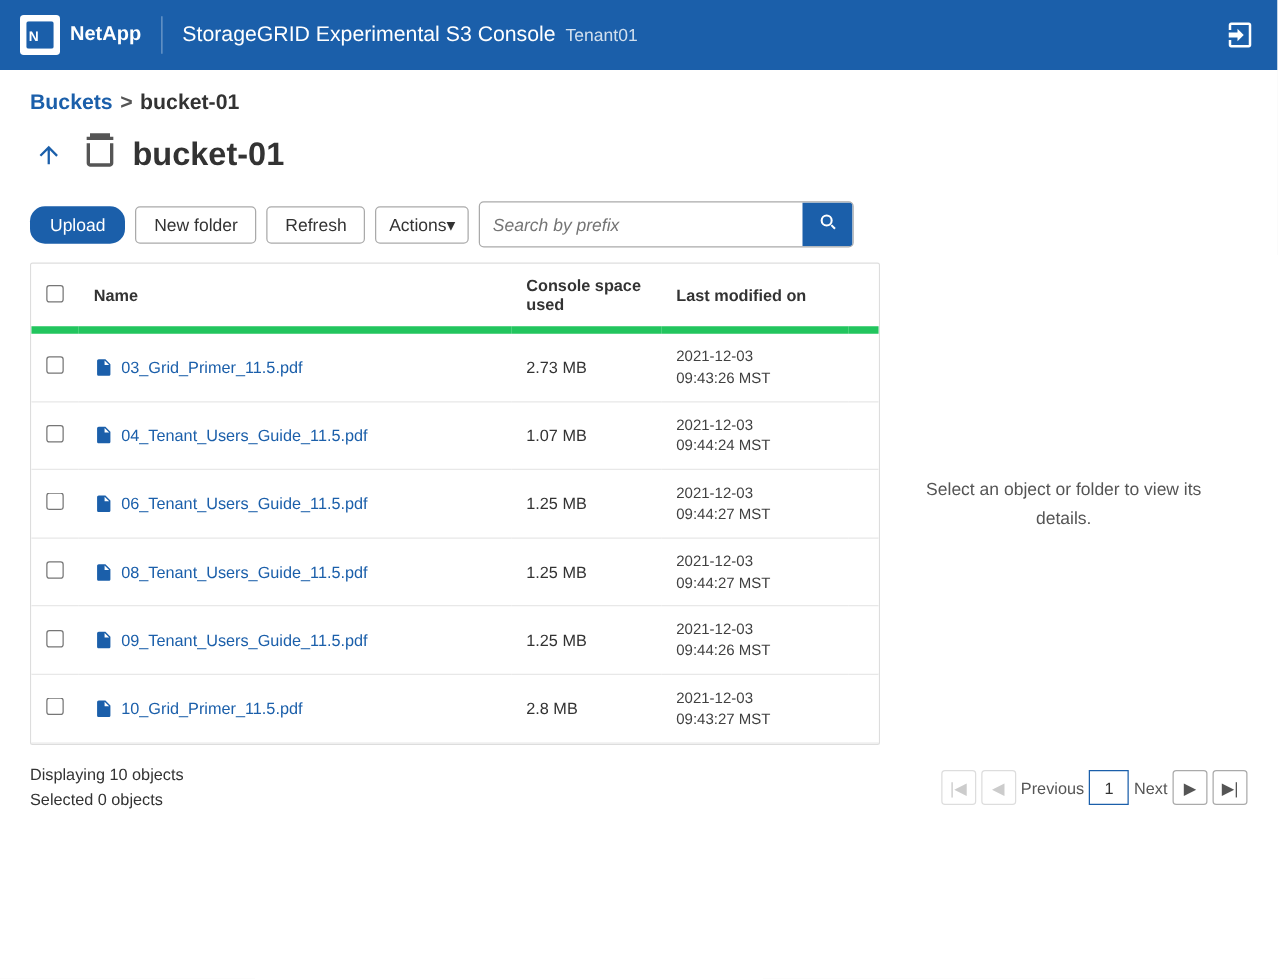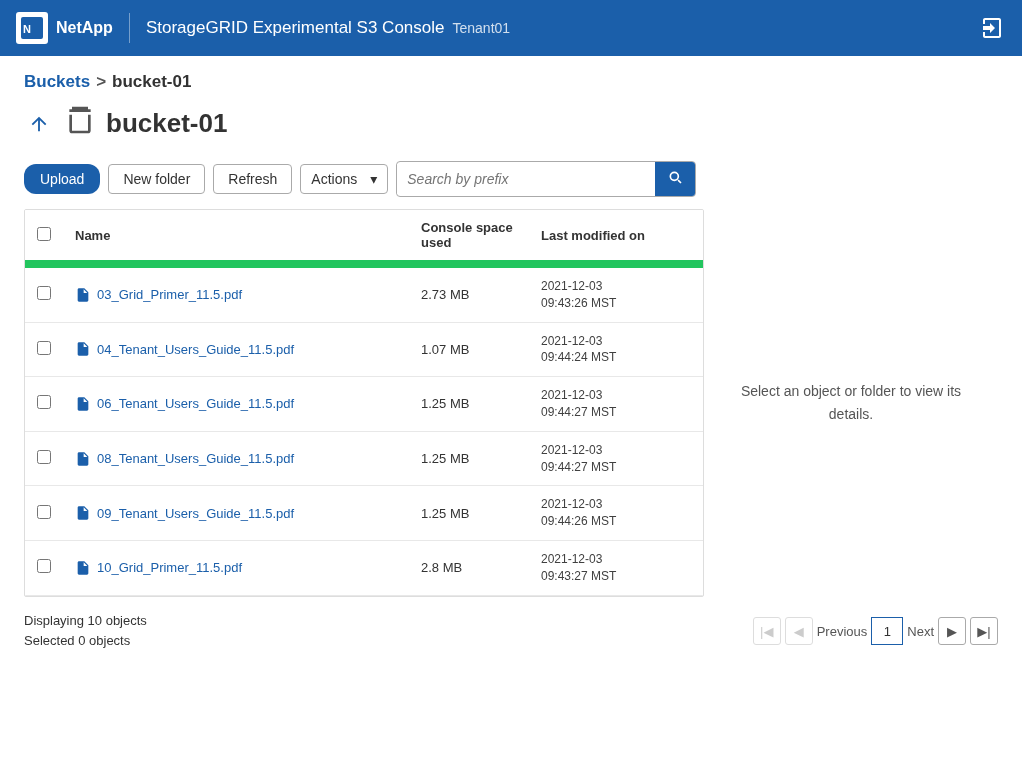--- a/index.html
+++ b/index.html
@@ -91,21 +91,21 @@
     .btn-actions {
       background: white;
       color: #333;
       border: 1px solid #aaa;
       padding: 6px 10px;
       border-radius: 4px;
       cursor: pointer;
       font-size: 14px;
       display: flex;
       align-items: center;
-      gap: 13px;
+      gap: 0;
     }
     .search-box {
       display: flex;
       align-items: center;
       border: 1px solid #aaa;
       border-radius: 4px;
       overflow: hidden;
       width: 300px;
     }
     .search-input {
@@ -145,21 +145,21 @@
       justify-content: center;
       padding: 20px;
       color: #555;
       font-size: 14px;
       text-align: center;
       line-height: 1.6;
     }
 
     
     table { width: 100%; border-collapse: collapse; }
-    thead tr { border-bottom: 8px solid #22c55e; background: white; }
+    thead tr { border-bottom: 6px solid #22c55e; background: white; }
     thead th { padding: 10px 12px; text-align: left; font-weight: bold; font-size: 13px; color: #333; }
     tbody tr { border-bottom: 1px solid #e8e8e8; background: white; }
     td { padding: 10px 12px; font-size: 13px; }
     .checkbox-col { width: 36px; }
     .name-col { }
     .size-col { width: 120px; }
     .date-col { width: 150px; }
 
     .file-link { color: #1b5faa; text-decoration: none; display: flex; align-items: center; gap: 6px; cursor: pointer; text-align: right; }
     .file-icon { color: #1b5faa; font-size: 16px; }

